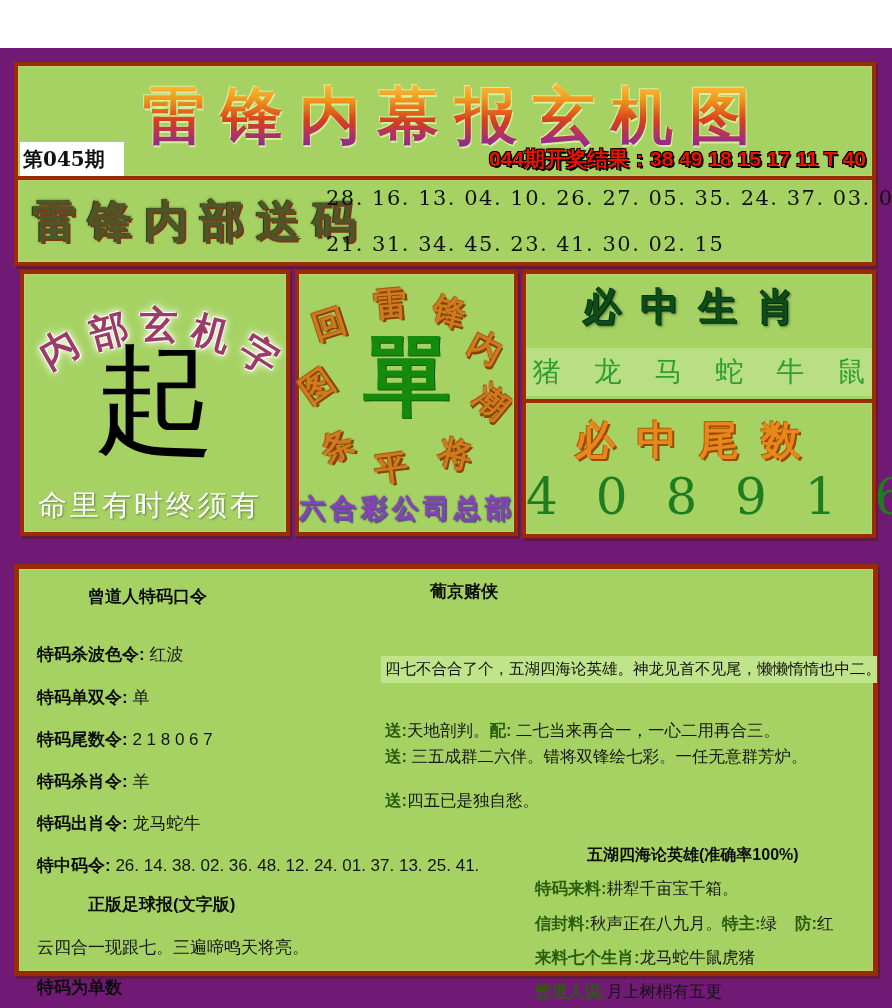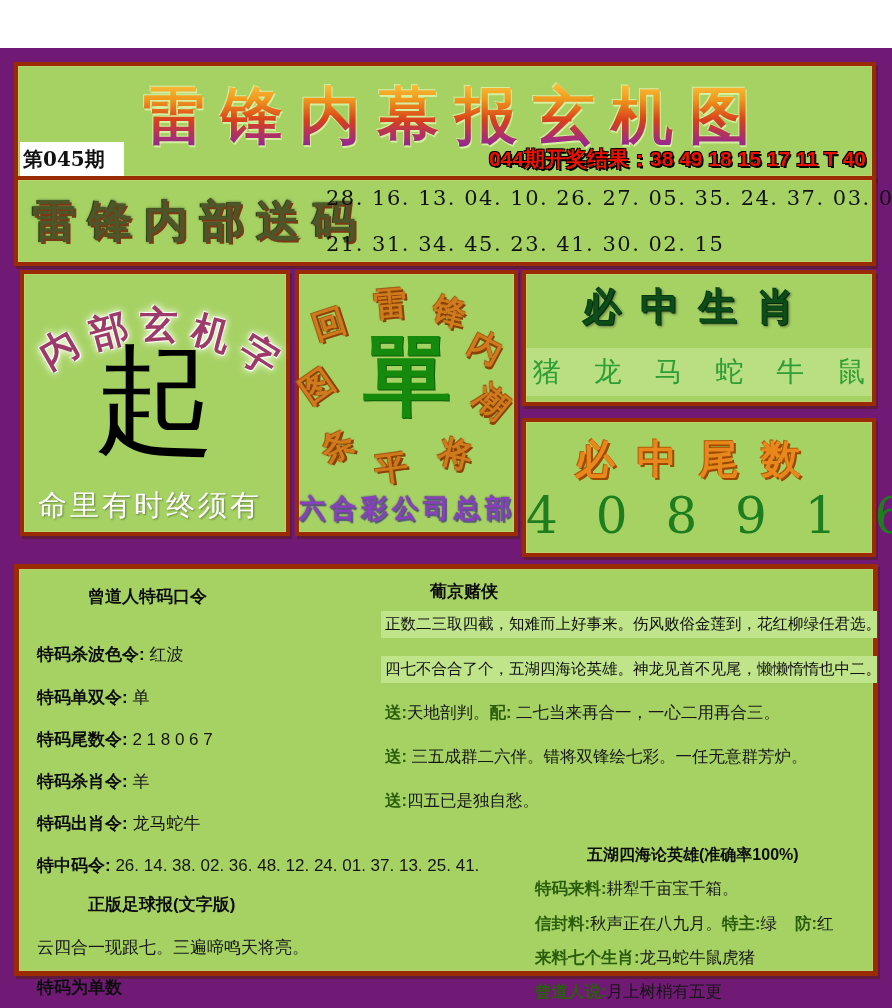--- a/index.html
+++ b/index.html
@@ -45,21 +45,21 @@
     font-family:"DejaVu Sans",sans-serif;text-shadow:1px 1px 0 #0c5c08;}
   .company-caption{position:absolute;left:0;right:0;bottom:6px;text-align:center;font-weight:bold;font-size:26px;letter-spacing:5px;
     color:#8a3fc0;text-shadow:2px 2px 1px #55557a,0 0 2px #3a2a5a;white-space:nowrap;}
 
   .zodiac-box{left:522px;top:222px;width:354px;height:136px;}
   .panel-title-green{position:absolute;left:0;right:0;top:8px;text-align:center;font-weight:bold;font-size:38px;letter-spacing:20px;
     font-family:"DejaVu Serif",serif;color:#0d4d1a;text-shadow:1px 1px 0 #052c0e,-1px -1px 0 #0a3a14,2px 2px 3px rgba(0,0,0,.45);white-space:nowrap;}
   .zodiac-row{position:absolute;left:0;right:0;bottom:6px;height:48px;background:#b9df82;display:flex;align-items:center;justify-content:center;}
   .zodiac-row span{font-family:"DejaVu Serif",serif;font-size:28px;color:#2f9e35;word-spacing:24px;white-space:nowrap;}
 
-  .tail-box{left:522px;top:370px;width:354px;height:139px;}
+  .tail-box{left:522px;top:351px;width:354px;height:139px;}
   .panel-title-orange{position:absolute;left:0;right:0;top:10px;text-align:center;font-weight:bold;font-size:40px;letter-spacing:22px;
     font-family:"DejaVu Serif",serif;color:#e8871c;text-shadow:2px 2px 0 #9c4a00,-1px -1px 0 #b05c08;white-space:nowrap;}
   .tail-row{position:absolute;left:0;right:0;bottom:8px;text-align:center;font-family:"DejaVu Serif",serif;font-size:50px;color:#1e7d1e;word-spacing:22px;white-space:nowrap;}
 
   
   .bottom-box{left:14px;top:516px;width:864px;height:412px;border-width:5px;}
   .b-text{position:absolute;font-size:17px;color:#151515;white-space:nowrap;}
   .b-label{font-weight:bold;color:#0d0d0d;}
   .b-header{position:absolute;font-size:17px;font-weight:bold;color:#0d0d0d;white-space:nowrap;}
   .p-text{position:absolute;font-size:16.5px;color:#151515;white-space:nowrap;}
@@ -154,24 +154,23 @@
 
     <div class="b-header" style="left:69px;top:324px;">正版足球报(文字版)</div>
     <div class="b-text" style="left:18px;top:367px;">云四合一现跟七。三遍啼鸣天将亮。</div>
     <div class="b-text b-label" style="left:18px;top:407px;">特码为单数</div>
     <div class="b-text" style="left:18px;top:445px;">
       <span class="b-label">给一句话:</span>
       <span>欲钱看手电</span>
     </div>
 
     <div class="b-header" style="left:411px;top:11px;">葡京赌侠</div>
-    <div class="poem-line" style="top:42px;">正数二三取四截，知难而上好事来。伤风败俗金莲到，花红柳绿任君选。</div>
     <div class="poem-line" style="top:87px;">四七不合合了个，五湖四海论英雄。神龙见首不见尾，懒懒惰惰也中二。</div>
 
-    <div class="p-text" style="left:366px;top:133px;">
+    <div class="p-text" style="left:366px;top:151px;">
       <span class="green-label">送:</span><span>天地剖判。</span><span class="green-label">配:</span><span> 二七当来再合一，一心二用再合三。</span>
     </div>
     <div class="p-text" style="left:366px;top:177px;">
       <span class="green-label">送:</span><span> 三五成群二六伴。错将双锋绘七彩。一任无意群芳炉。</span>
     </div>
     <div class="p-text" style="left:366px;top:221px;">
       <span class="green-label">送:</span><span>四五已是独自愁。</span>
     </div>
 
     <div class="b-header" style="left:568px;top:276px;font-size:16px;">五湖四海论英雄(准确率100%)</div>

